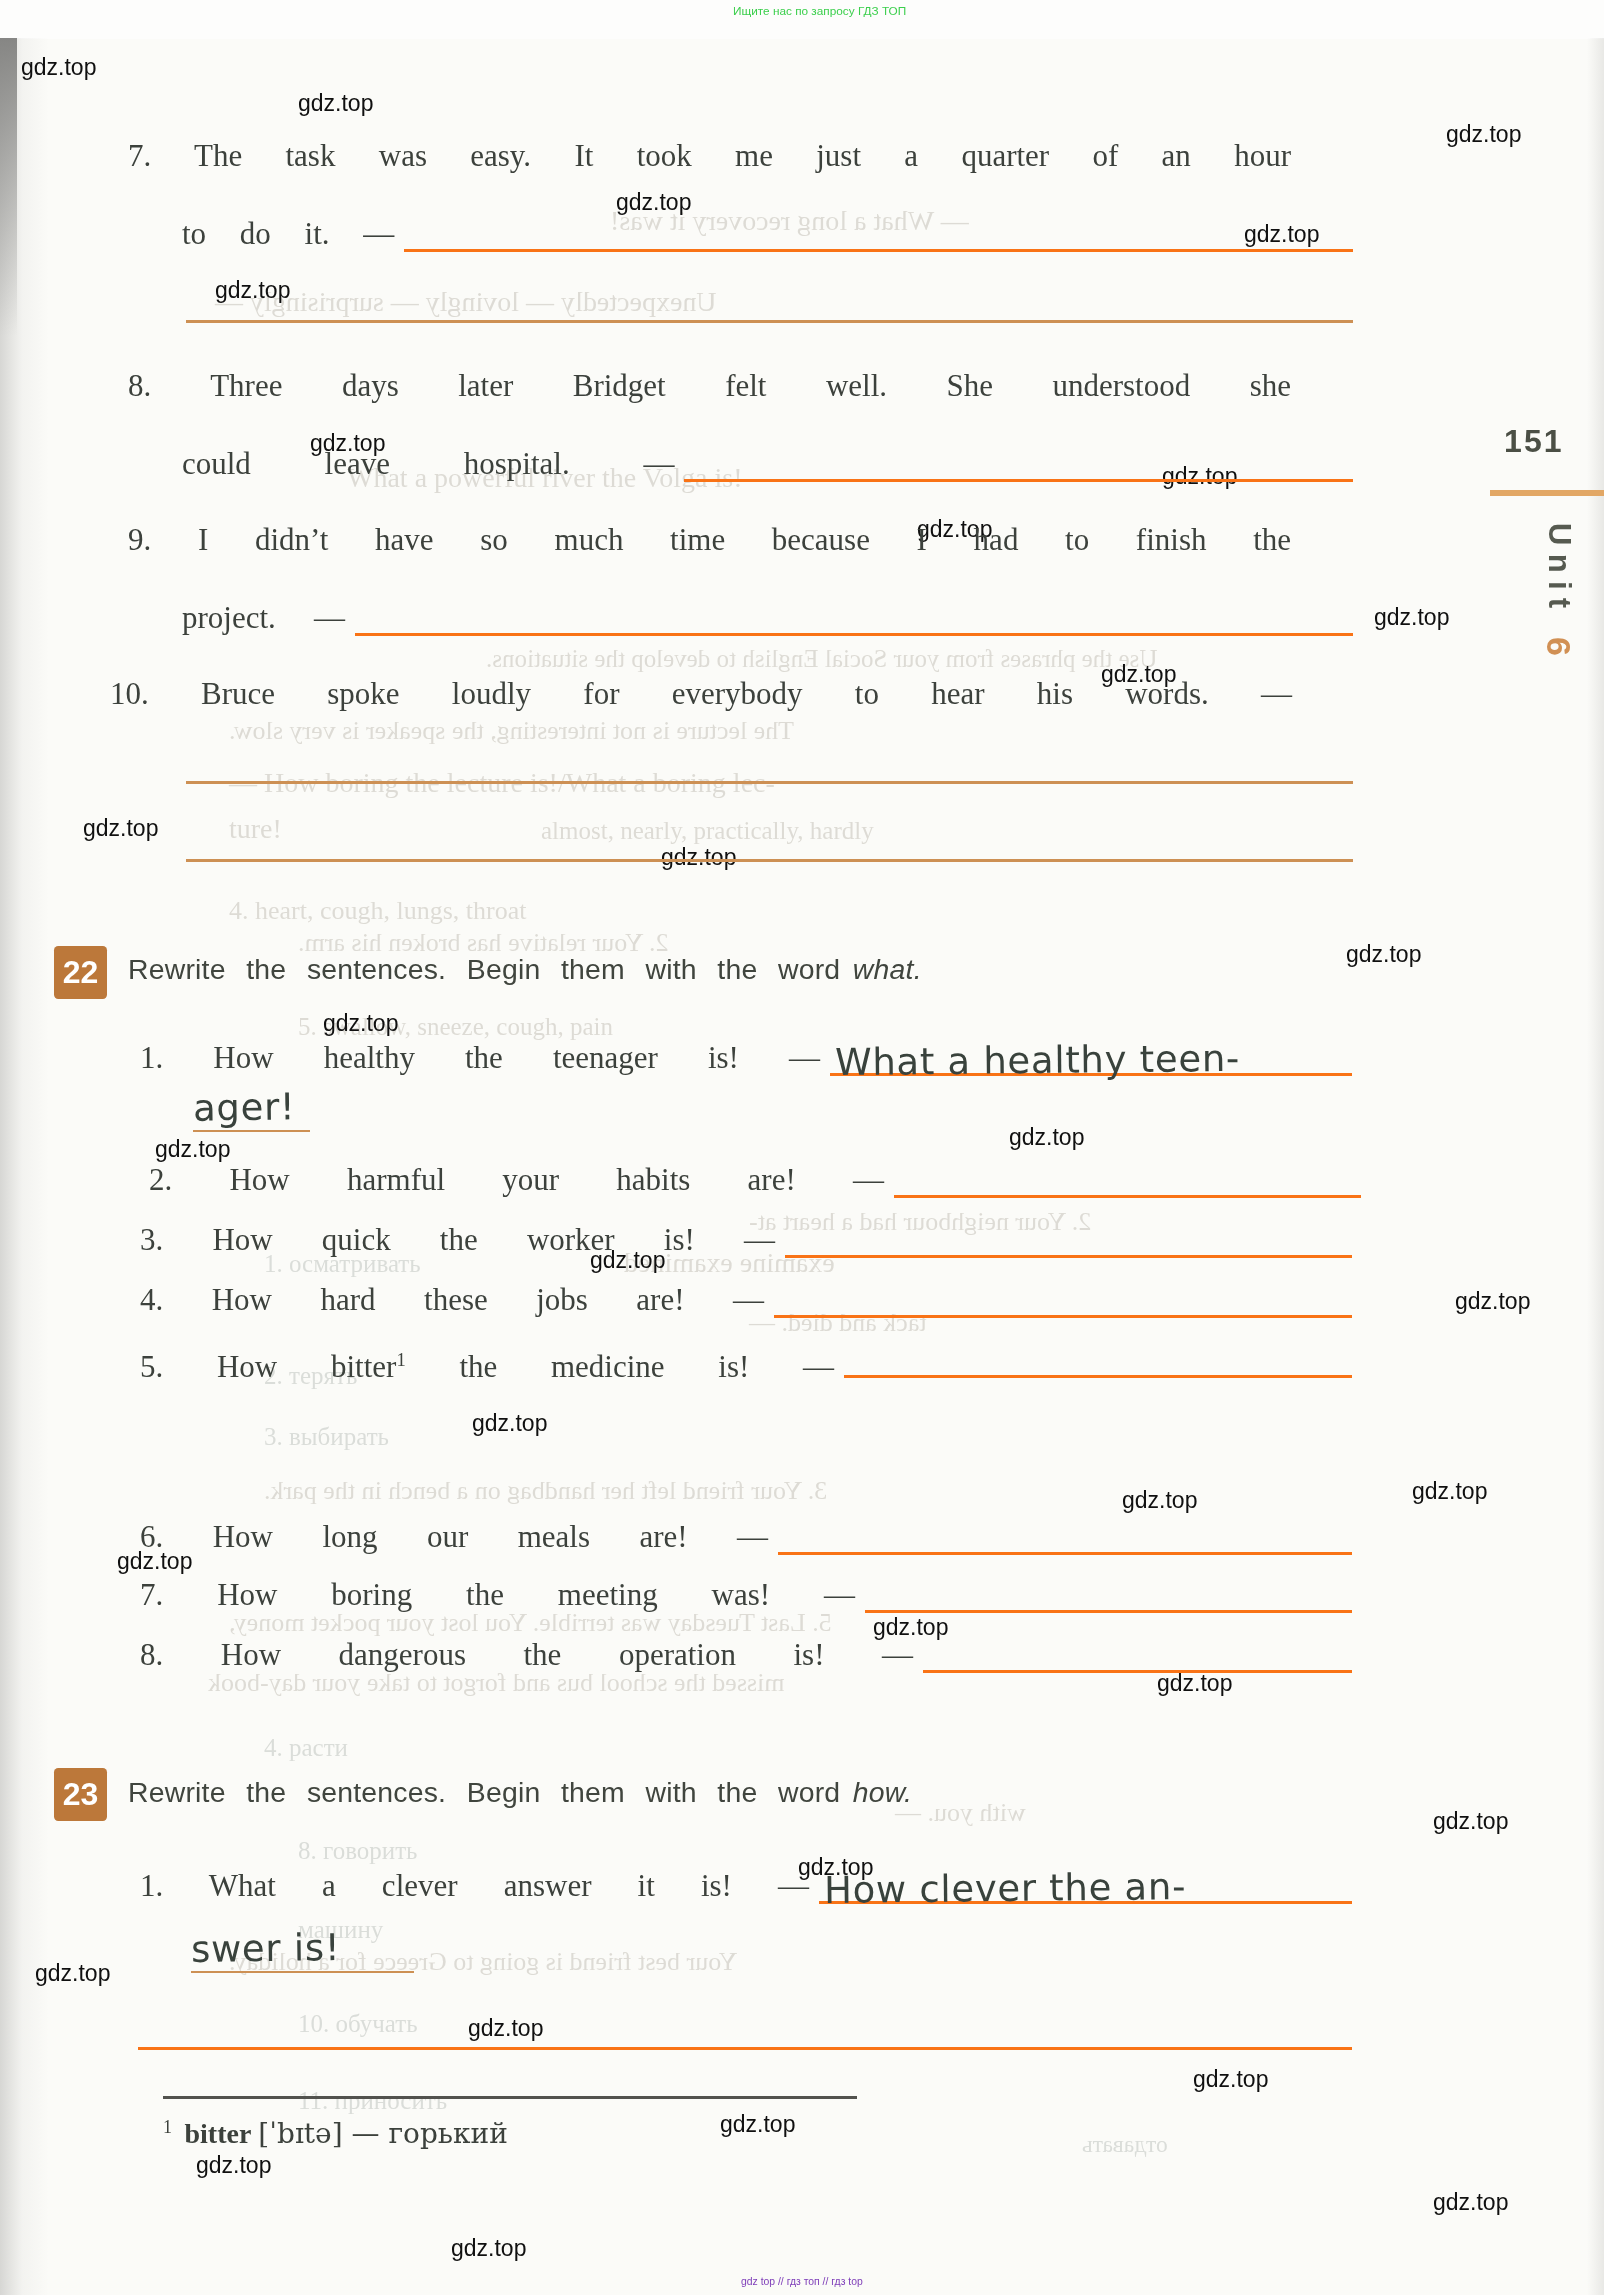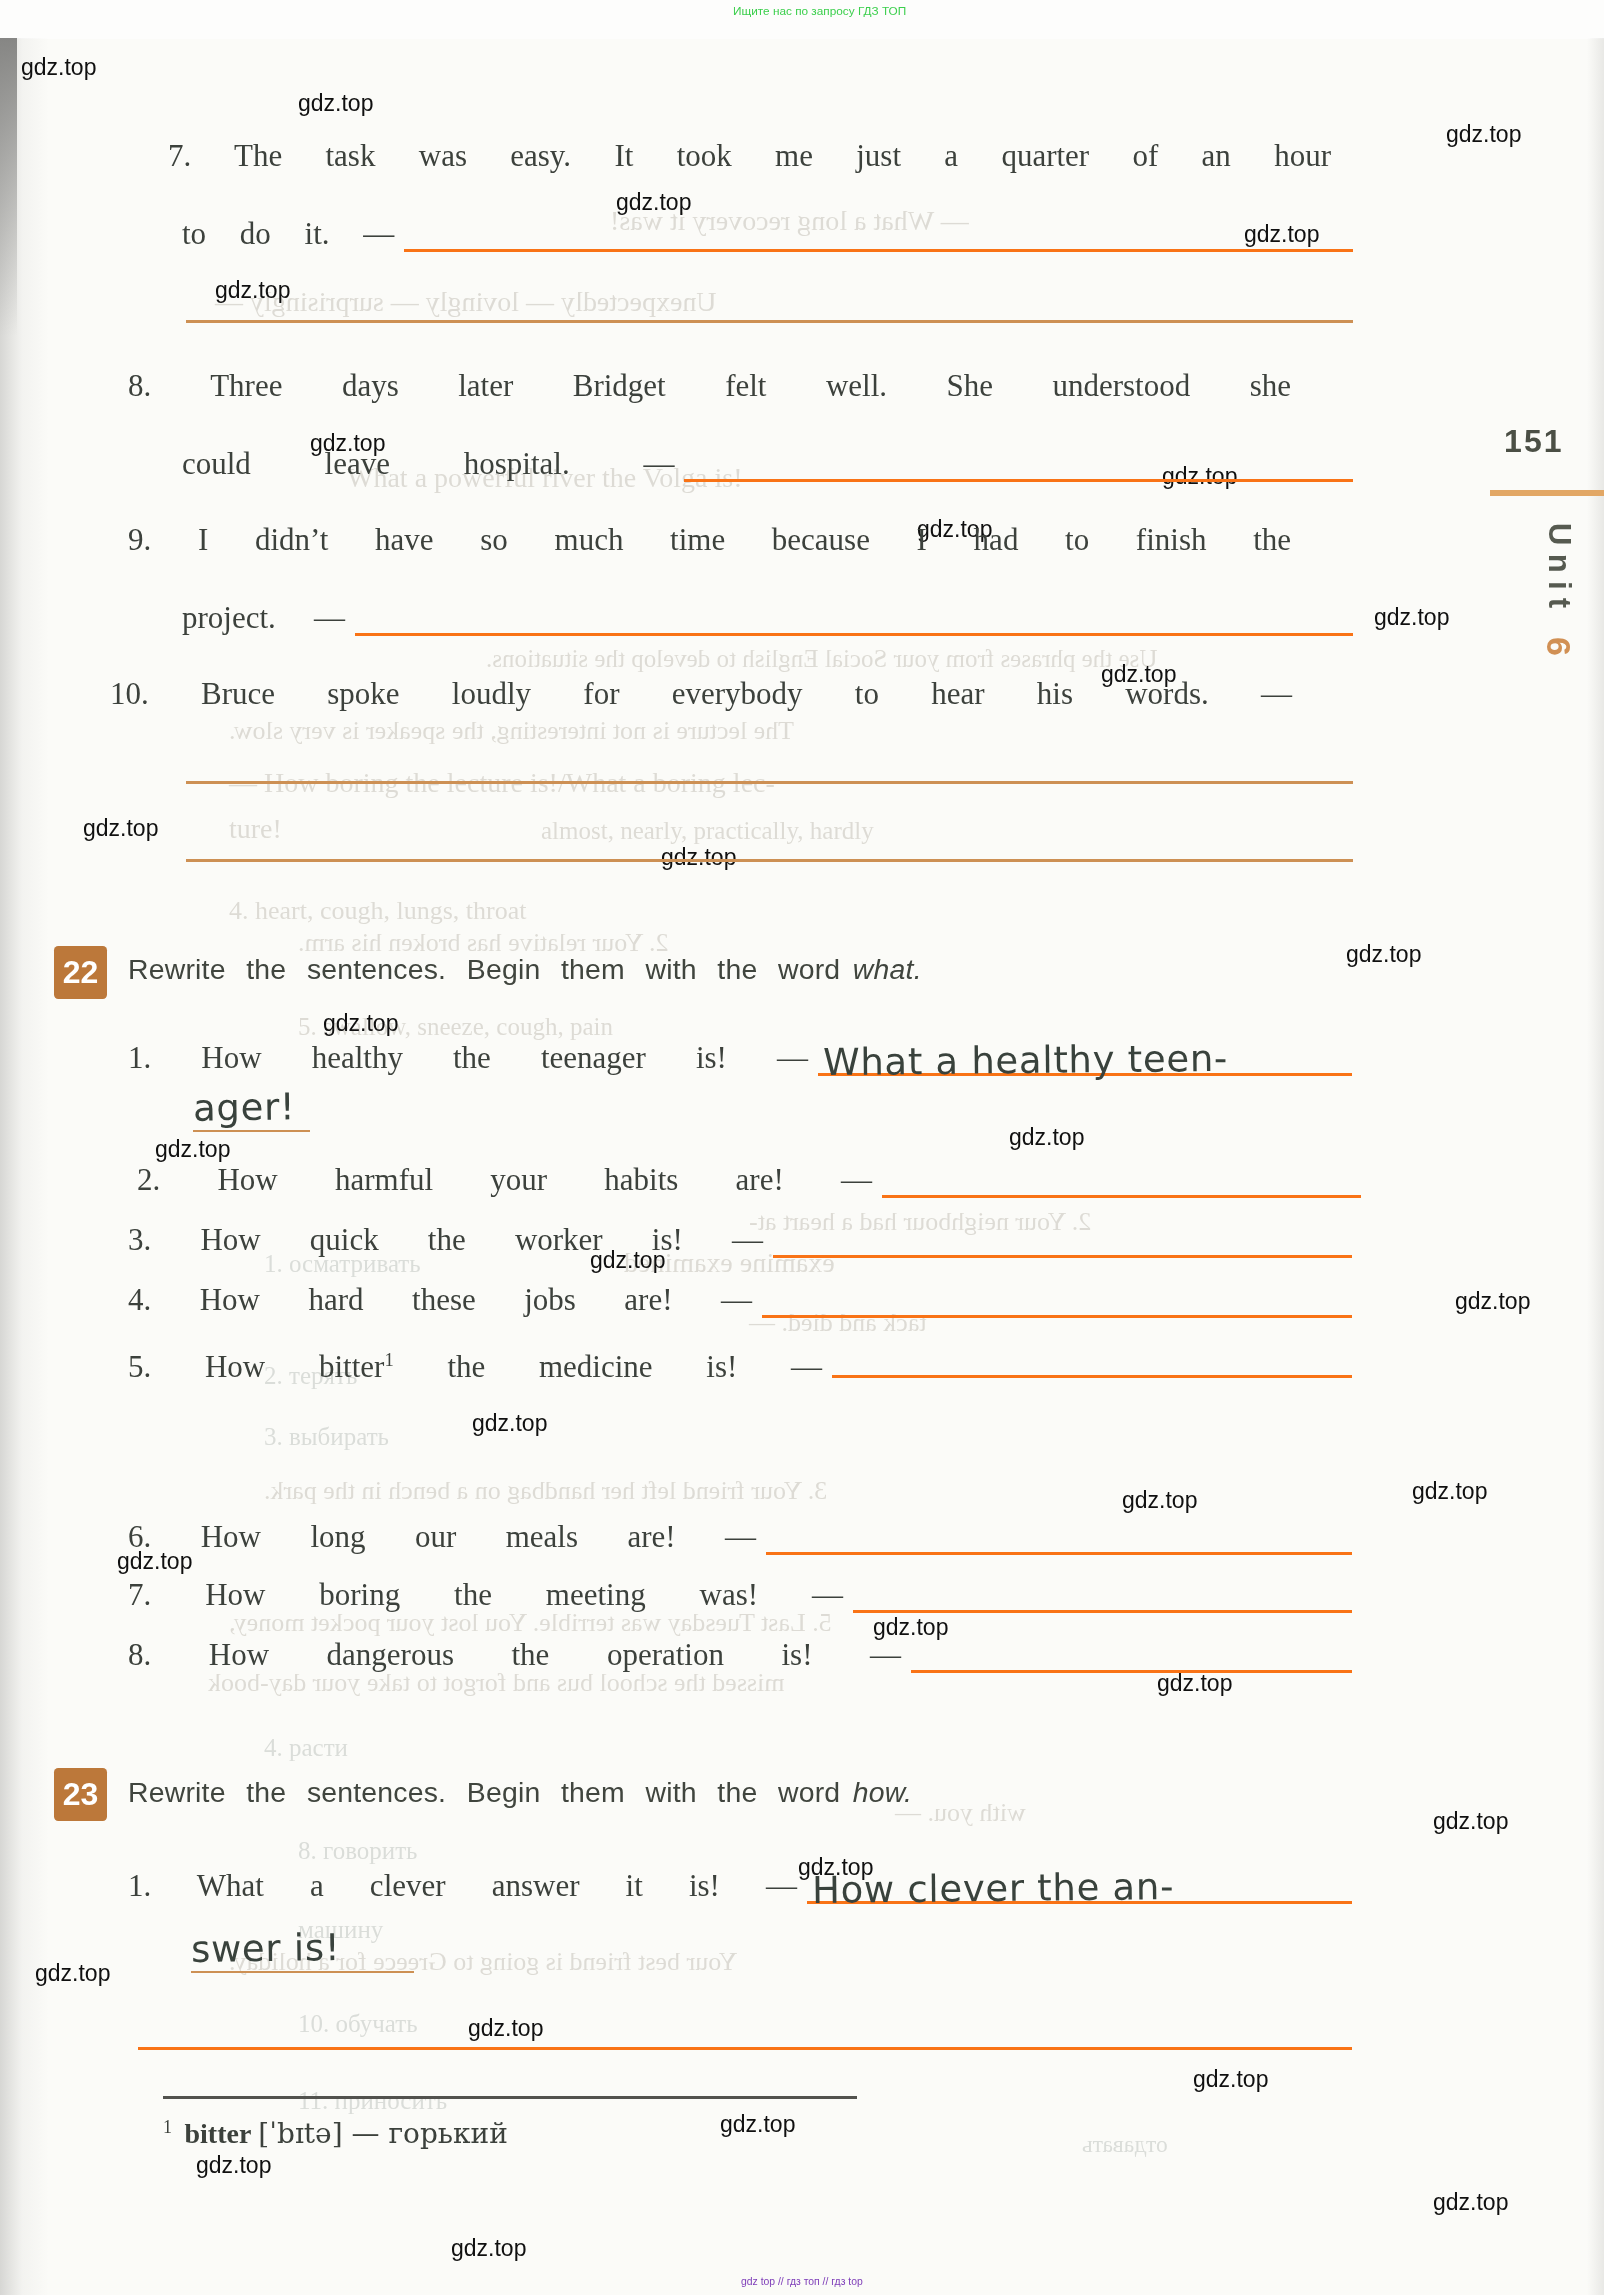--- a/index.html
+++ b/index.html
@@ -38,21 +38,21 @@
     font-family:"Liberation Sans",sans-serif;font-weight:bold;font-size:31px;color:#565a50;
     letter-spacing:8.3px;}
   .unit-vert .u6{color:#d19054;font-size:34px;margin-top:21px;letter-spacing:0;}
 
   
   .srow{position:absolute;font-size:31px;color:#3c413c;line-height:39px;height:39px;}
   .jline{display:inline-block;text-align:justify;text-align-last:justify;word-spacing:4.2px;
     vertical-align:top;}
   .flexrow{display:flex;align-items:stretch;}
   .flexrow .txt{white-space:nowrap;flex:0 0 auto;}
-  .flexrow .jtxt{flex:0 0 auto;text-align:justify;text-align-last:justify;}
+  .flexrow .jtxt{flex:0 0 auto;text-align:justify;text-align-last:justify;margin-left:12px;}
   .uline{flex:1 1 auto;height:2.8px;background:#f97316;align-self:flex-end;margin:0 0 1.4px 9.7px;
     position:relative;}
   .blankline{position:absolute;height:2.8px;background:#cd9054;}
   sup{font-size:60%;vertical-align:super;}
 
   .hand{font-family:"DejaVu Sans",sans-serif;color:#39423c;font-size:37px;letter-spacing:0.7px;
     white-space:nowrap;}
   .uline .hand{position:absolute;left:5.5px;bottom:-4.2px;transform:rotate(-0.6deg);}
   .hand-block{position:absolute;border-bottom:2.8px solid #cd9054;padding-bottom:1.4px;}
   .hand-block .hand{display:inline-block;transform:rotate(-0.8deg);}
@@ -147,21 +147,21 @@
       <div class="wm" style="left: 35px; top: 1960px;">gdz.top</div>
       <div class="wm" style="left: 468px; top: 2015px;">gdz.top</div>
       <div class="wm" style="left: 1193px; top: 2066px;">gdz.top</div>
       <div class="wm" style="left: 720px; top: 2111px;">gdz.top</div>
       <div class="wm" style="left: 196px; top: 2152px;">gdz.top</div>
       <div class="wm" style="left: 1433px; top: 2189px;">gdz.top</div>
       <div class="wm" style="left: 451px; top: 2235px;">gdz.top</div>
     </div>
 
   <div id="section-top">
-      <div class="srow" style="left: 128px; top: 136px; width: 1163px;"><span class="jline" style="width: 1163px; margin-left: 40px;">7. The task was easy. It took me just a quarter of an hour</span></div>
+      <div class="srow" style="left: 128px; top: 136px; width: 1163px;"><span class="jline" style="width: 1163px;">7. The task was easy. It took me just a quarter of an hour</span></div>
       <div class="srow flexrow" style="left: 182px; top: 214px; width: 1171px;">
         <span class="txt ws38">to do it. —</span>
         <div class="uline"></div>
       </div>
       <div class="blankline" style="left: 186px; top: 320px; width: 1167px;"></div>
       <div class="srow" style="left: 128px; top: 366px; width: 1163px;"><span class="jline" style="width: 1163px;">8. Three days later Bridget felt well. She understood she</span></div>
       <div class="srow flexrow" style="left: 182px; top: 444px; width: 1171px;">
         <span class="txt ws95">could leave hospital. —</span>
         <div class="uline"></div>
       </div>

